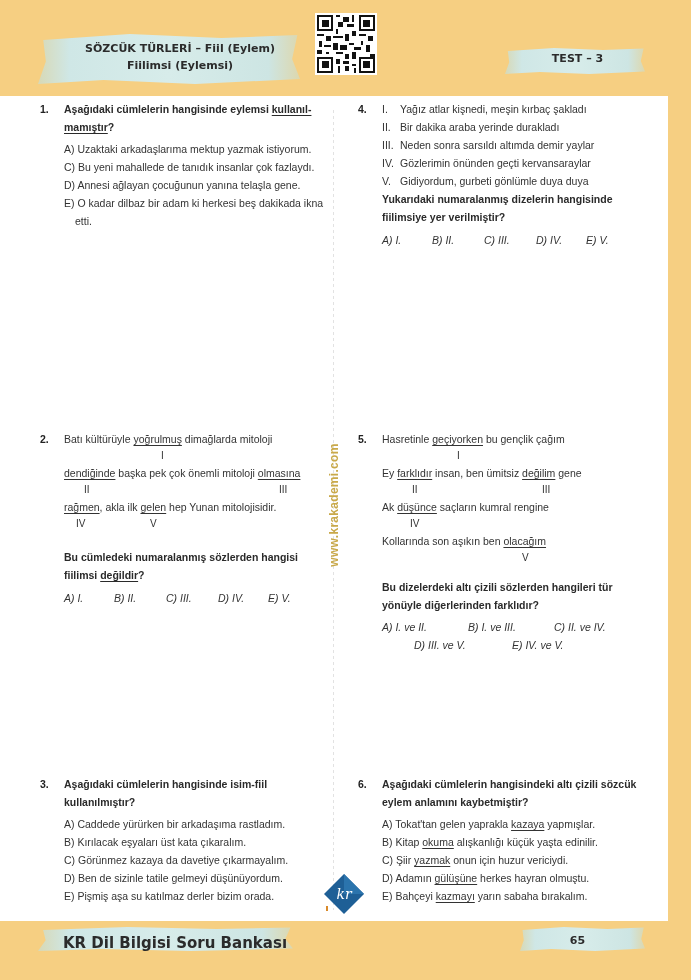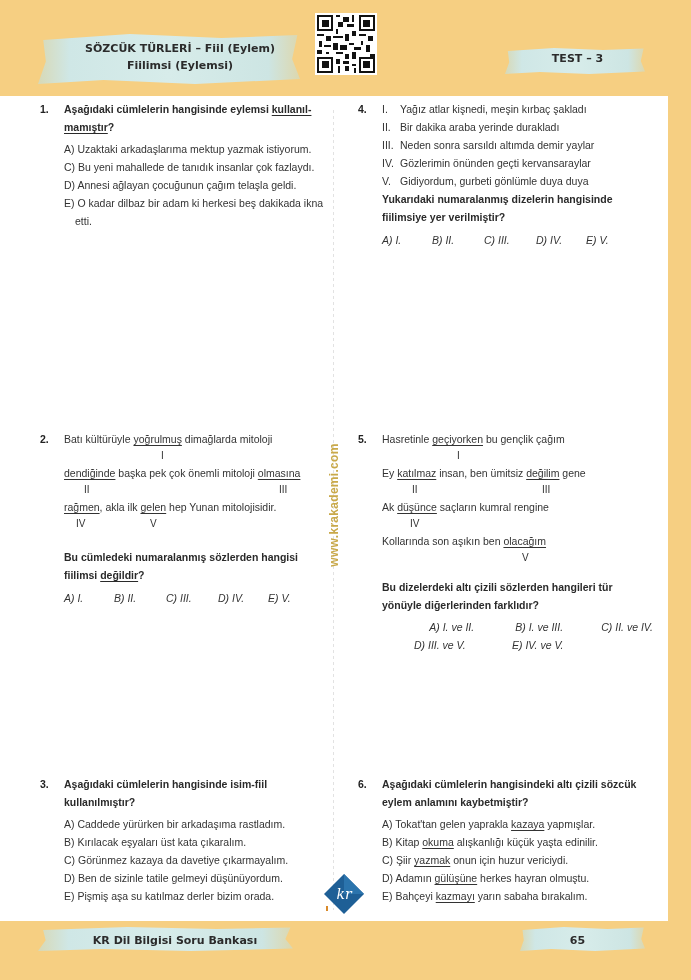--- a/index.html
+++ b/index.html
@@ -47,21 +47,21 @@
   .q .stem { font-weight: bold; color: #2a2a2a; }
   .q .opt { padding-left: 11px; text-indent: -11px; }
   .u { text-decoration: underline; text-underline-offset: 2px; }
   .row-opts { display: flex; font-style: italic; }
   .row-opts span { display: inline-block; }
   .roman { display: block; font-size: 10px; line-height: 16px; position: relative; height: 16px; }
   .roman span { position: absolute; top: 0; }
   .line { display: block; line-height: 18px; }
   .footer-left {
     position: absolute; left: 60px; top: 934px; width: 230px; text-align: center;
-    font-family: "DejaVu Sans", sans-serif; font-weight: bold; font-size: 11px; color: #2b2b2b;
+    font-family: "DejaVu Sans", sans-serif; font-weight: bold; font-size: 15px; color: #2b2b2b;
   }
   .footer-right {
     position: absolute; left: 510px; top: 934px; width: 135px; text-align: center;
     font-family: "DejaVu Sans", sans-serif; font-weight: bold; font-size: 11px; color: #2b2b2b;
   }
   .logo { position: absolute; left: 322px; top: 872px; width: 44px; height: 44px; }
 </style>
 </head>
 <body>
 
@@ -133,21 +133,21 @@
 
 <div class="q" style="left:40px; top:100px; width:290px;">
   <span class="num">1.</span>
   <div class="body">
     <div class="stem">
       <span>Aşağıdaki cümlelerin hangisinde eylemsi </span><span class="u">kullanıl-mamıştır</span><span>?</span>
     </div>
     <div style="height:4px"></div>
     <div class="opt">A) Uzaktaki arkadaşlarıma mektup yazmak istiyorum.</div>
     <div class="opt">C) Bu yeni mahallede de tanıdık insanlar çok fazlaydı.</div>
-    <div class="opt">D) Annesi ağlayan çocuğunun çağım telaşla geldi.</div>
+    <div class="opt">D) Annesi ağlayan çocuğunun yanına telaşla gene.</div>
     <div class="opt">E) O kadar dilbaz bir adam ki herkesi beş dakikada ikna etti.</div>
   </div>
 </div>
 
 <div class="q" style="left:358px; top:100px; width:295px;">
   <span class="num">4.</span>
   <div class="body">
     <div class="line"><span style="display:inline-block;width:18px">I.</span><span>Yağız atlar kişnedi, meşin kırbaç şakladı</span></div>
     <div class="line"><span style="display:inline-block;width:18px">II.</span><span>Bir dakika araba yerinde durakladı</span></div>
     <div class="line"><span style="display:inline-block;width:18px">III.</span><span>Neden sonra sarsıldı altımda demir yaylar</span></div>
@@ -203,40 +203,40 @@
 <div class="q" style="left:358px; top:430px; width:295px;">
   <span class="num">5.</span>
   <div class="body">
     <div class="line">
       <span>Hasretinle </span><span class="u">geçiyorken</span><span> bu gençlik çağım</span>
     </div>
     <div class="roman">
         <span style="left:75px">I</span>
       </div>
     <div class="line">
-      <span>Ey </span><span class="u">katılmaz</span><span> insan, ben ümitsiz </span><span class="u">değilim</span><span> gene</span>
+      <span>Ey </span><span class="u">farklıdır</span><span> insan, ben ümitsiz </span><span class="u">değilim</span><span> gene</span>
     </div>
     <div class="roman">
         <span style="left:30px">II</span>
         <span style="left:160px">III</span>
       </div>
     <div class="line">
       <span>Ak </span><span class="u">düşünce</span><span> saçların kumral rengine</span>
     </div>
     <div class="roman">
         <span style="left:28px">IV</span>
       </div>
     <div class="line">
       <span>Kollarında son aşıkın ben </span><span class="u">olacağım</span>
     </div>
     <div class="roman">
         <span style="left:140px">V</span>
       </div>
     <div class="stem" style="margin-top:12px">Bu dizelerdeki altı çizili sözlerden hangileri tür yönüyle diğerlerinden farklıdır?</div>
-    <div class="row-opts" style="margin-top:4px;justify-content:flex-end;">
+    <div class="row-opts" style="margin-top:4px;">
       <span style="width:86px">A) I. ve II.</span>
       <span style="width:86px">B) I. ve III.</span>
       <span>C) II. ve IV.</span>
     </div>
     <div class="row-opts" style="padding-left:32px;">
       <span style="width:98px">D) III. ve V.</span>
       <span>E) IV. ve V.</span>
     </div>
   </div>
 </div>

